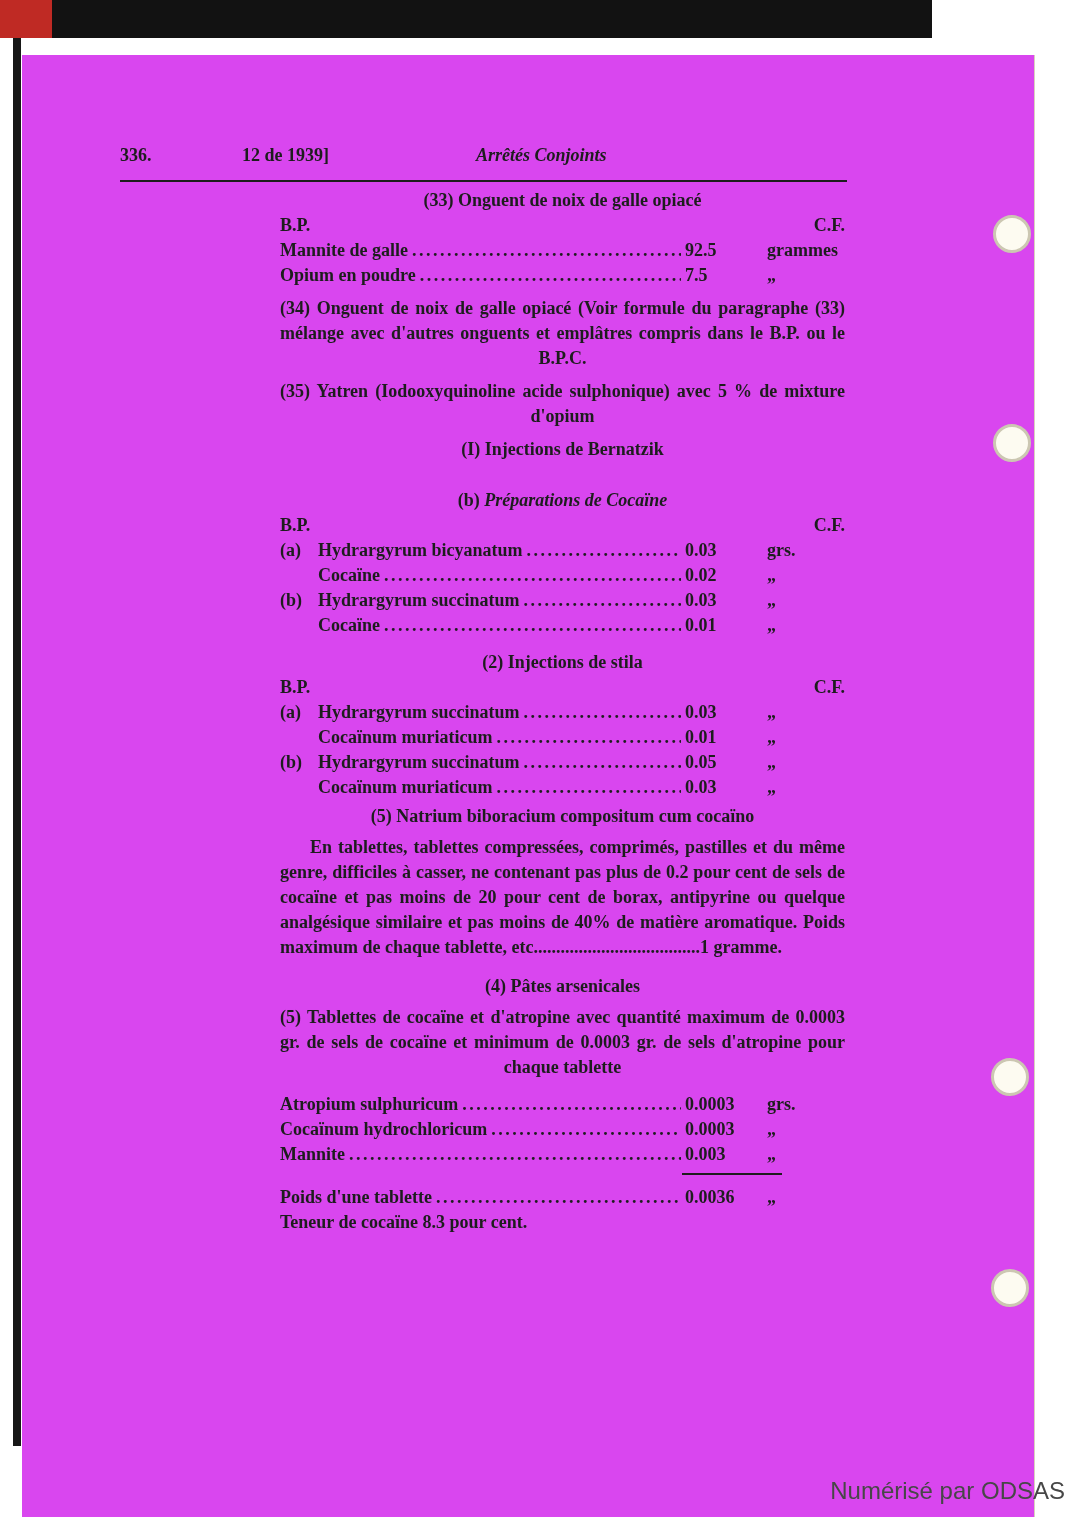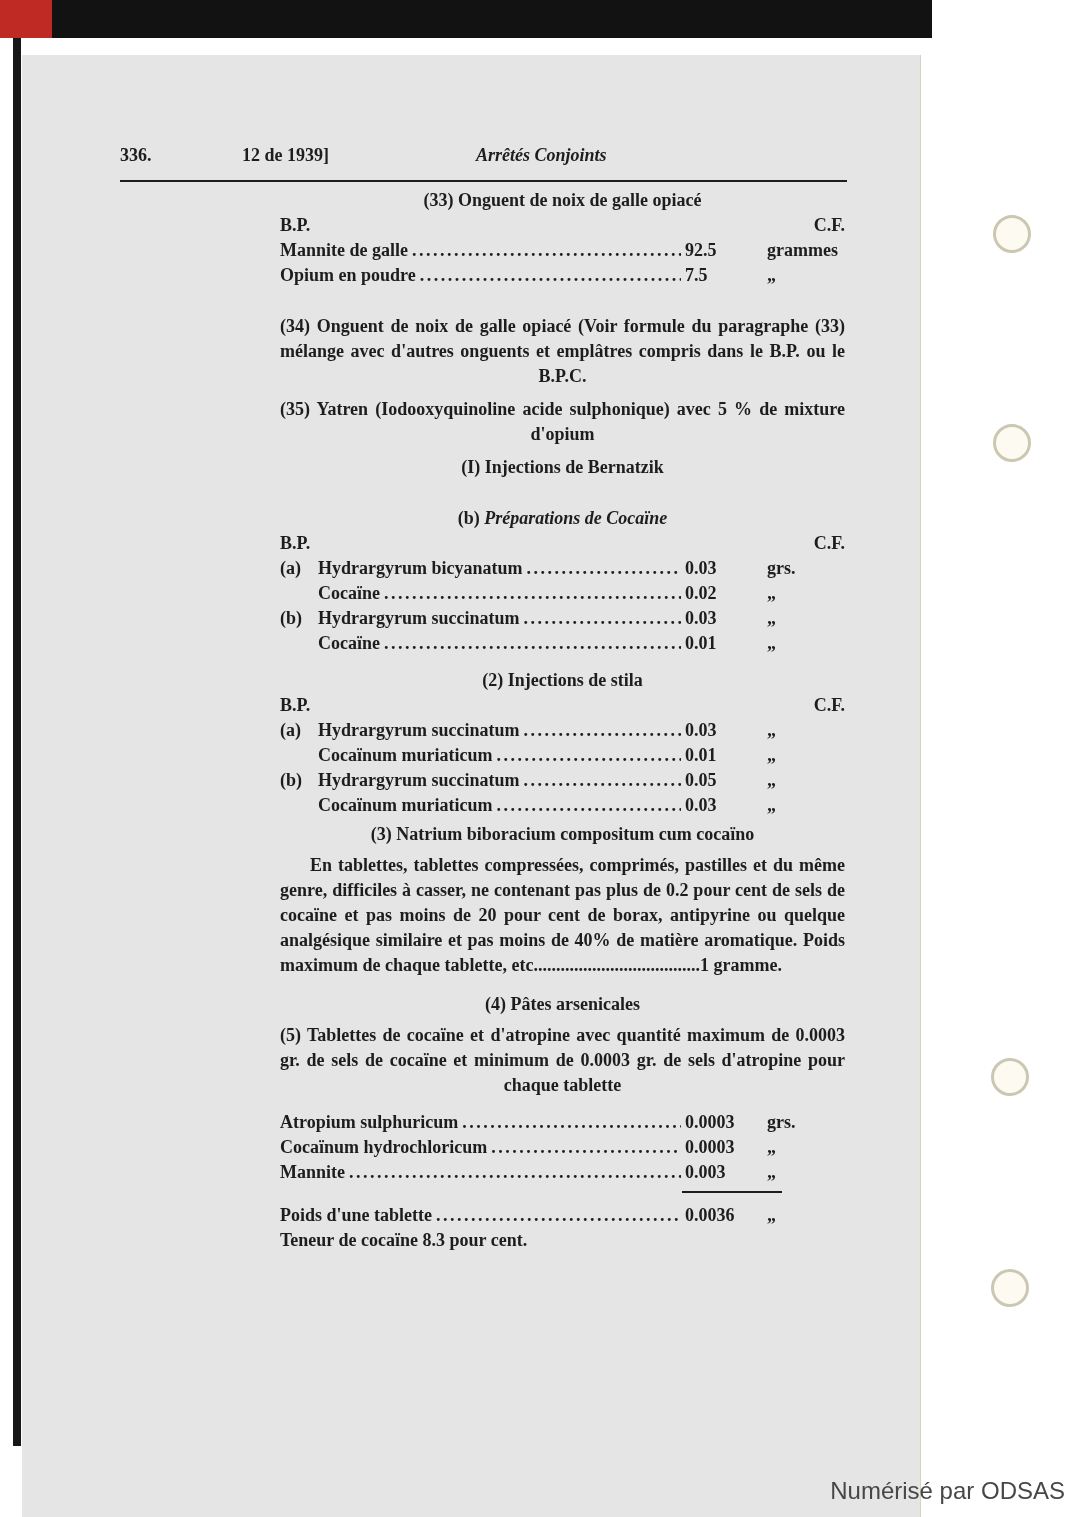--- a/index.html
+++ b/index.html
@@ -11,22 +11,22 @@
   }
   .scan { position: relative; width: 1073px; height: 1517px; background: #ffffff; overflow: hidden; }
 
   
   .top-bar { position: absolute; left: 0; top: 0; width: 932px; height: 38px; background: #121212; }
   .red-corner { position: absolute; left: 0; top: 0; width: 52px; height: 38px; background: #bf2a24; z-index: 2; }
   .left-strip { position: absolute; left: 13px; top: 38px; width: 8px; height: 1408px; background: #171717; }
 
   
   .paper {
-    position: absolute; left: 22px; top: 55px; width: 899px; height: 1462px;
-    background: #e5e5e5;
+    position: absolute; left: 22px; top: 55px; width: 1013px; height: 1462px;
+    background: #d946ef;
     border-right: 1px solid #d8d3bd;
   }
 
   
   .hole {
     position: absolute; width: 38px; height: 38px; border-radius: 50%;
     background: #fdfbf1; border: 3px solid #ccc7b2;
   }
   .hole-1 { left: 971px; top: 160px; }
   .hole-2 { left: 971px; top: 369px; }
@@ -48,21 +48,21 @@
 
   .center { text-align: center; }
   .just { text-align: justify; }
   .last-center { text-align-last: center; }
   .indent { text-indent: 30px; }
   p { margin: 0; }
 
   .mt4  { margin-top: 4px; }
   .mt6  { margin-top: 6px; }
   .mt8  { margin-top: 8px; }
-  .mt10 { margin-top: 26px; }
+  .mt10 { margin-top: 8px; }
   .mt12 { margin-top: 12px; }
   .mt14 { margin-top: 14px; }
   .mt22 { margin-top: 6px; }
   .mt26 { margin-top: 26px; }
 
   .bpcf { display: flex; justify-content: space-between; gap: 40px; }
 
   .row { display: flex; align-items: baseline; }
   .row .idx { flex: 0 0 38px; }
   .row .lbl { flex: 0 0 auto; white-space: nowrap; }
@@ -199,21 +199,21 @@
           <span class="unit">„</span>
         </div>
         <div class="row">
           <span class="idx"></span>
           <span class="lbl">Cocaïnum muriaticum</span>
           <span class="dots"></span>
           <span class="val">0.03</span>
           <span class="unit">„</span>
         </div>
 
-        <div class="center mt4">(3) Natrium biboracium compositum cum cocaïno</div>
+        <div class="center mt4">(5) Natrium biboracium compositum cum cocaïno</div>
         <p class="just indent mt6">En tablettes, tablettes compressées, comprimés, pastilles et du même genre, difficiles à casser, ne contenant pas plus de 0.2 pour cent de sels de cocaïne et pas moins de 20 pour cent de borax, antipyrine ou quelque analgésique similaire et pas moins de 40% de matière aromatique. Poids maximum de chaque tablette, etc.....................................1 gramme.</p>
 
         <div class="center mt14">(4) Pâtes arsenicales</div>
 
         <p class="just last-center mt22">(5) Tablettes de cocaïne et d'atropine avec quantité maximum de 0.0003 gr. de sels de cocaïne et minimum de 0.0003 gr. de sels d'atropine pour chaque tablette</p>
 
         <div class="mt12">
           <div class="row">
             <span class="lbl">Atropium sulphuricum</span>
             <span class="dots"></span>

